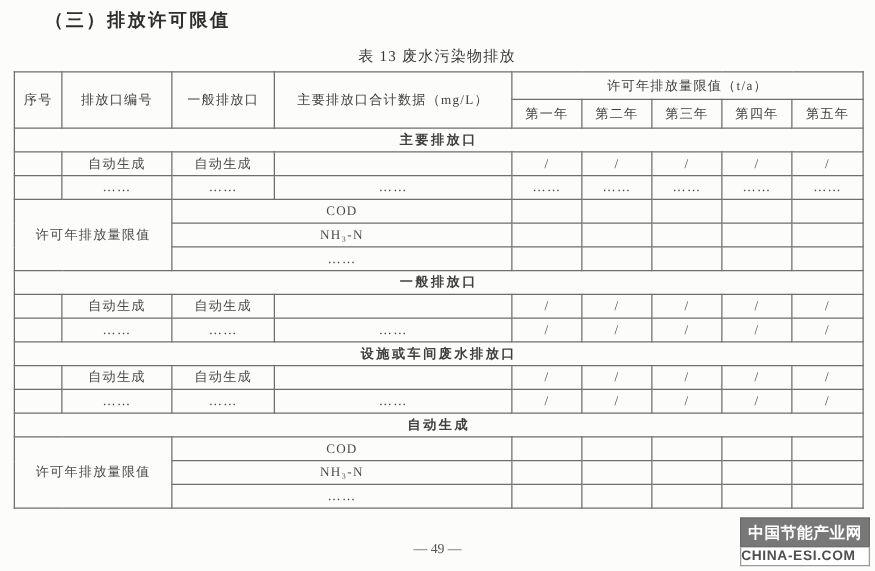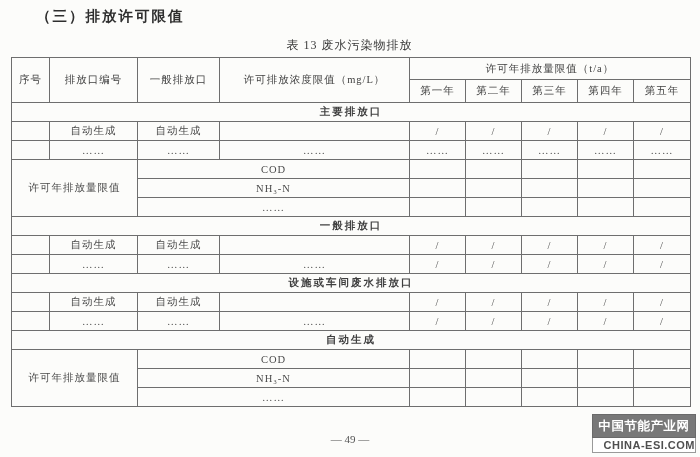--- a/index.html
+++ b/index.html
@@ -52,21 +52,21 @@
     font-family: "Liberation Sans", "DejaVu Sans", sans-serif;
   }
   .watermark .wm-top {
     background: #787878; color: #ffffff;
     font-size: 12.5px; font-weight: bold; text-align: center;
     padding: 3px 0 2px 0; letter-spacing: 0.5px;
     border: 1px solid #6a6a6a;
   }
   .watermark .wm-bottom {
     background: #ffffff; color: #4f4f4f;
-    font-size: 11px; font-weight: bold; text-align: right;
+    font-size: 11px; font-weight: bold; text-align: left;
     padding: 1px 0; letter-spacing: 0.5px;
     border: 1px solid #9a9a9a; border-top: none;
   }
 </style>
 </head>
 <body>
 
 <div class="page">
 
   <div class="heading">（三）排放许可限值</div>
@@ -83,21 +83,21 @@
         <col style="width:56px">
         <col style="width:56px">
         <col style="width:56px">
         <col style="width:57px">
     </colgroup>
     <thead>
       <tr>
         <th rowspan="2">序号</th>
         <th rowspan="2">排放口编号</th>
         <th rowspan="2">一般排放口</th>
-        <th rowspan="2">许可排放浓度限值（mg/L）</th>
+        <th rowspan="2">主要排放口合计数据（mg/L）</th>
         <th colspan="5">许可年排放量限值（t/a）</th>
       </tr>
       <tr class="year-row">
         <th>第一年</th>
         <th>第二年</th>
         <th>第三年</th>
         <th>第四年</th>
         <th>第五年</th>
       </tr>
     </thead>

